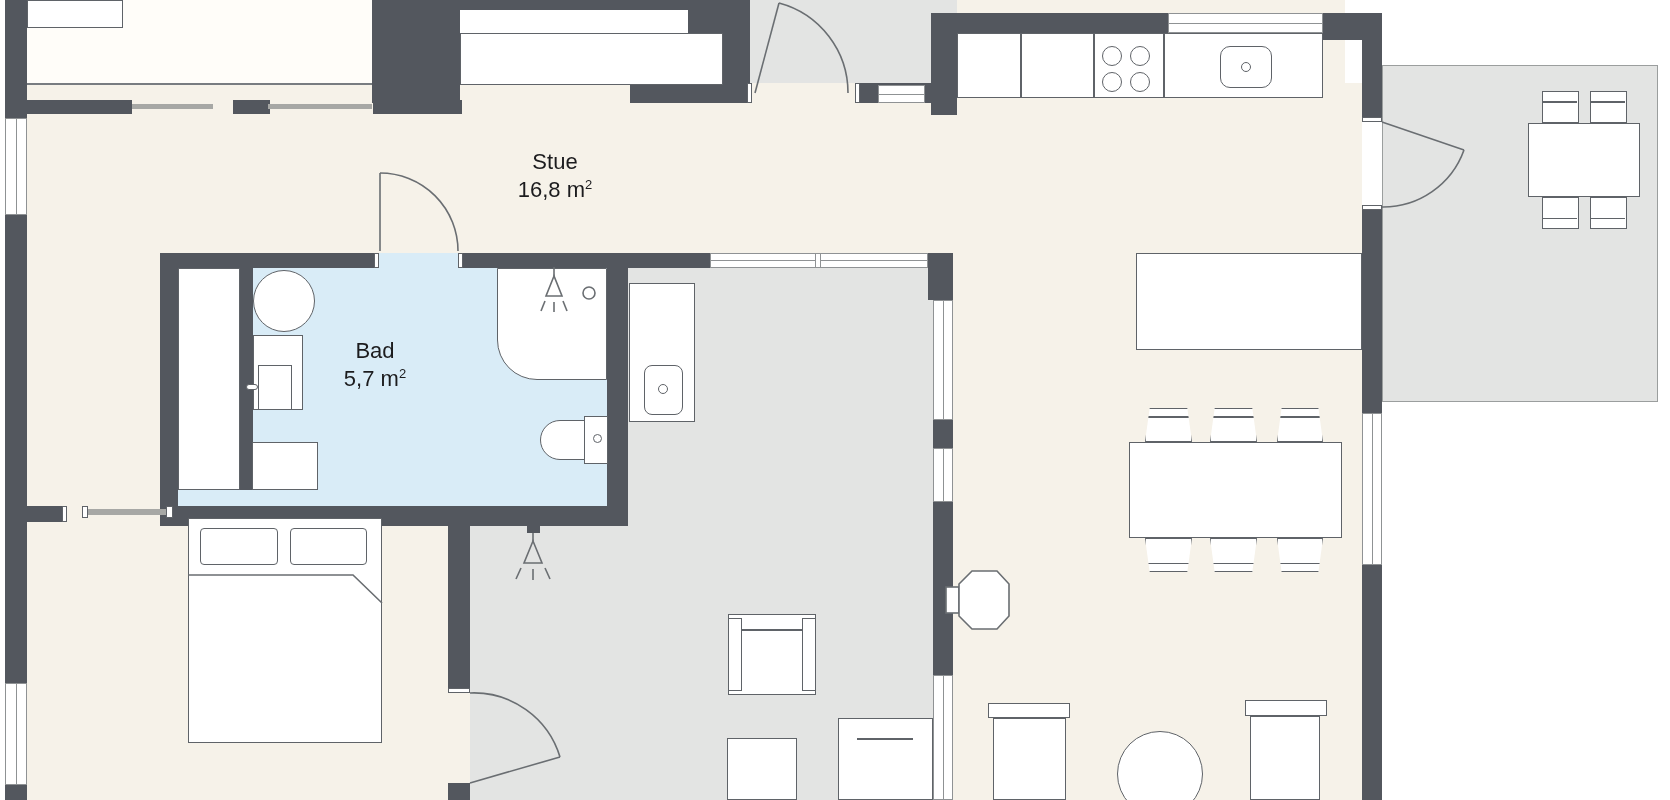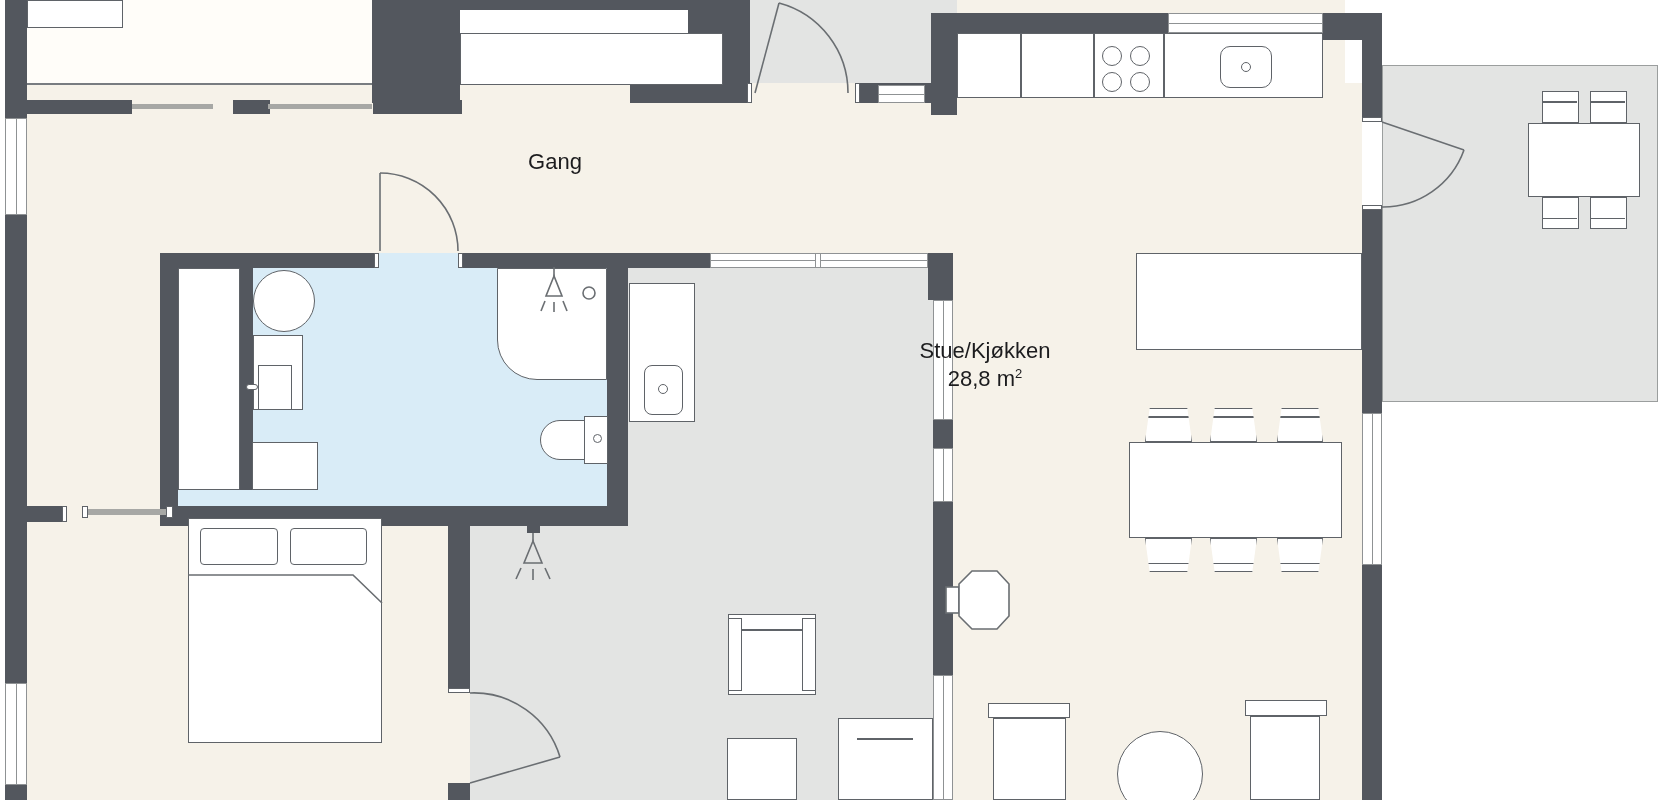--- a/index.html
+++ b/index.html
@@ -220,20 +220,21 @@
       <path d="M545,568 L550,579"></path>
     </g>
 
     <g>
       <rect x="946" y="587" width="13" height="26" fill="#ffffff"></rect>
       <path d="M972,571 L997,571 L1009,584 L1009,616 L997,629 L972,629 L959,616 L959,584 Z" fill="#ffffff"></path>
     </g>
   </svg>
 
   <div class="room-label" style="left:455px;top:148px;width:200px;">
-    <div>Gang</div>
+    <div>Stue</div>
+    <div><span>16,8 m</span><sup>2</sup></div>
   </div>
-  <div class="room-label" style="left:850px;top:337px;width:270px;">
-    <div>Stue/Kjøkken</div>
-    <div><span>28,8 m</span><sup>2</sup></div>
+  <div class="room-label" style="left:285px;top:337px;width:180px;">
+    <div>Bad</div>
+    <div><span>5,7 m</span><sup>2</sup></div>
   </div>
 
 </div>
 
 </body></html>

